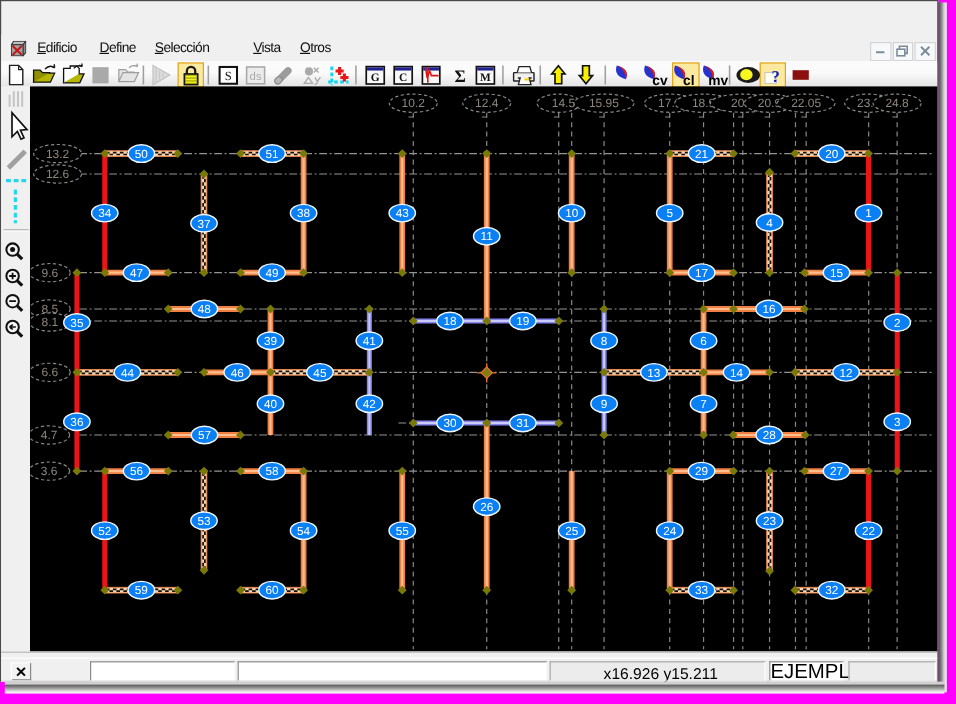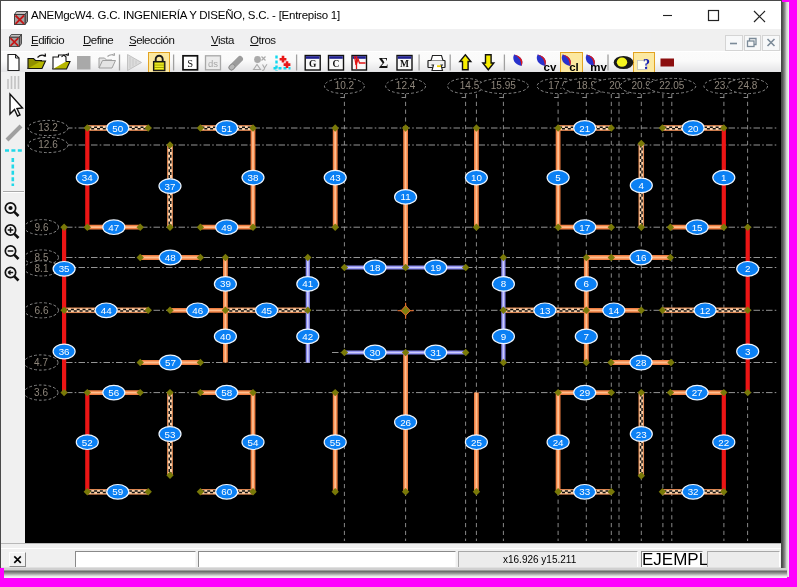--- a/index.html
+++ b/index.html
@@ -17,38 +17,24 @@
 #qbox{left:632px;top:51px;width:22px;height:21px;background:#fce9a0;border:1.6px solid #e2a322}
 #panel{left:0;top:71px;width:24px;height:471px;background:#f0f0f0}
 #canvas{left:24px;top:71px;width:756px;height:471px;background:#000}
 #gap{left:0;top:542px;width:780px;height:5px;background:#f0f0f0;border-top:1px solid #b8b8b8}
 #status{left:0;top:547px;width:780px;height:20px;background:#f0f0f0;border-top:1px solid #fff}
 #bottomedge{left:0;top:566px;width:780px;height:1px;background:#e0e0e0}
 .sunk{position:absolute;top:2px;height:16.5px;background:#fff;border:1px solid #8a8a8a;border-bottom-color:#f8f8f8;border-right-color:#f8f8f8}
 .sunkg{position:absolute;top:2px;height:16.5px;background:#ececec;border:1px solid #a8a8a8;border-bottom-color:#fff;border-right-color:#fff}
 #xbtn{position:absolute;left:8px;top:3px;width:17px;height:15px;background:#f2f2f2;border:1px solid #888;border-top-color:#fdfdfd;border-left-color:#fdfdfd;text-align:center;font-weight:bold;font-size:12px;line-height:14px;color:#000}
 .cbtn{position:absolute;top:5.5px;width:17.5px;height:16px;background:#f7f8f9;border:1px solid #d4d4d4}
-#stxt{position:absolute;font-size:10px;color:#000}
+#stxt{position:absolute;font-size:13px;color:#000}
 </style></head>
 <body>
 <div id="win">
- <div class="abs" id="title">
-  <svg class="abs" style="left:13px;top:10px" width="14" height="14" viewBox="0 0 14 14">
-        <path d="M2.5 0.5 L13.5 0.5 L11 3.5 L0.5 3.5 Z" fill="#c4c0c0" stroke="#333" stroke-width="0.9"></path>
-        <path d="M13.5 0.5 L13.5 10.5 L11 13.5 L11 3.5 Z" fill="#8f8b8b" stroke="#333" stroke-width="0.9"></path>
-        <rect x="0.5" y="3.5" width="10.5" height="10" fill="#a4a0a0" stroke="#333" stroke-width="0.9"></rect>
-        <path d="M1.5 4.5 L10 12.8 M10 4.5 L1.5 12.8" stroke="#c41616" stroke-width="1.8"></path>
-      </svg>
-  <span class="txt">ANEMgcW4. G.C. INGENIERÍA Y DISEÑO, S.C. - [Entrepiso 1]</span>
-  <svg class="abs" style="left:655px;top:0" width="122" height="28" viewBox="0 0 122 28">
-   <line x1="7" y1="14.5" x2="16" y2="14.5" stroke="#222" stroke-width="1.1"></line>
-   <rect x="52.5" y="9.5" width="10" height="10" fill="none" stroke="#222" stroke-width="1.2"></rect>
-   <path d="M98 10 L109 21 M109 10 L98 21" stroke="#222" stroke-width="1.2"></path>
-  </svg>
- </div>
  <div class="abs" id="menu">
   <svg class="abs" style="left:8px;top:5px" width="13" height="13" viewBox="0 0 14 14">
         <path d="M2.5 0.5 L13.5 0.5 L11 3.5 L0.5 3.5 Z" fill="#c4c0c0" stroke="#333" stroke-width="0.9"></path>
         <path d="M13.5 0.5 L13.5 10.5 L11 13.5 L11 3.5 Z" fill="#8f8b8b" stroke="#333" stroke-width="0.9"></path>
         <rect x="0.5" y="3.5" width="10.5" height="10" fill="#a4a0a0" stroke="#333" stroke-width="0.9"></rect>
         <path d="M1.5 4.5 L10 12.8 M10 4.5 L1.5 12.8" stroke="#c41616" stroke-width="1.8"></path>
       </svg>
   <span style="left:30px"><u>E</u>dificio</span>
   <span style="left:82px"><u>D</u>efine</span>
   <span style="left:128px"><u>S</u>elección</span>

